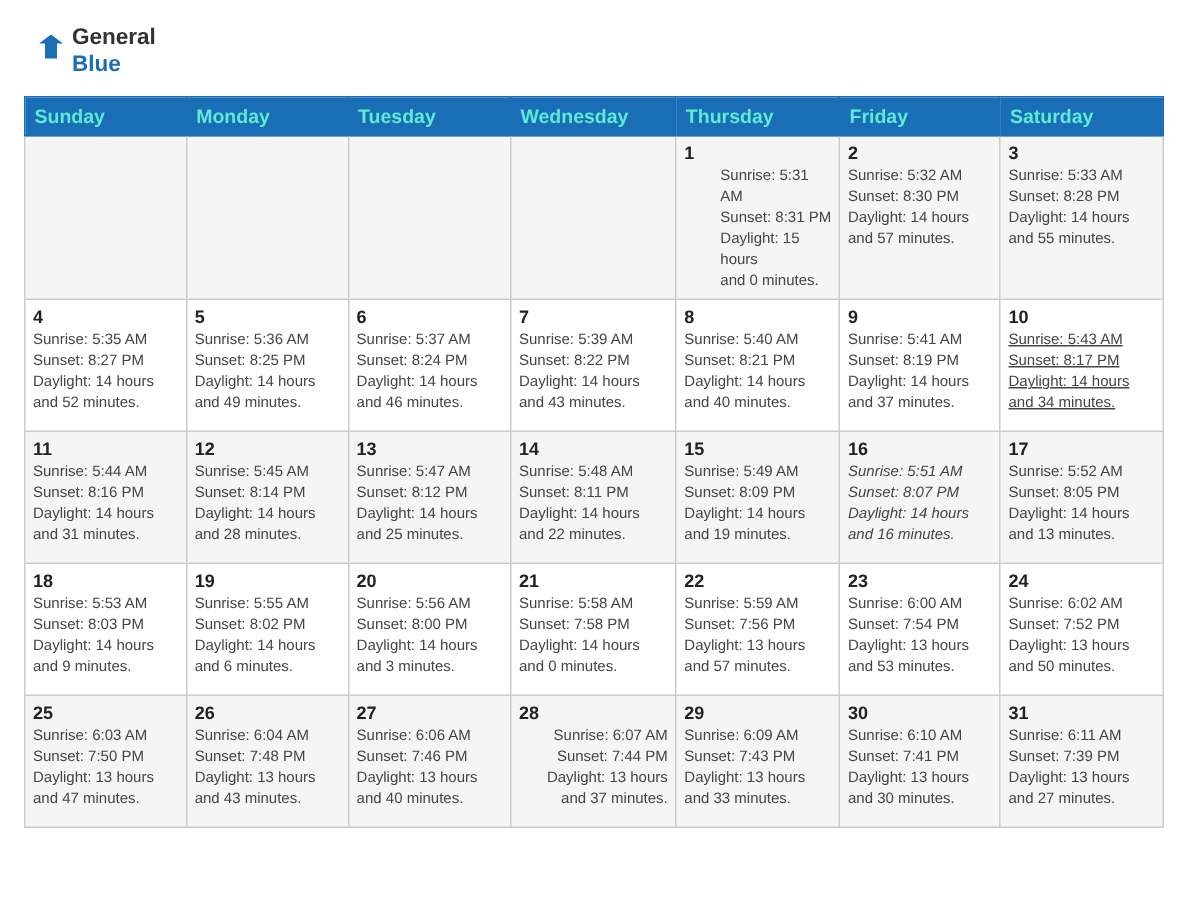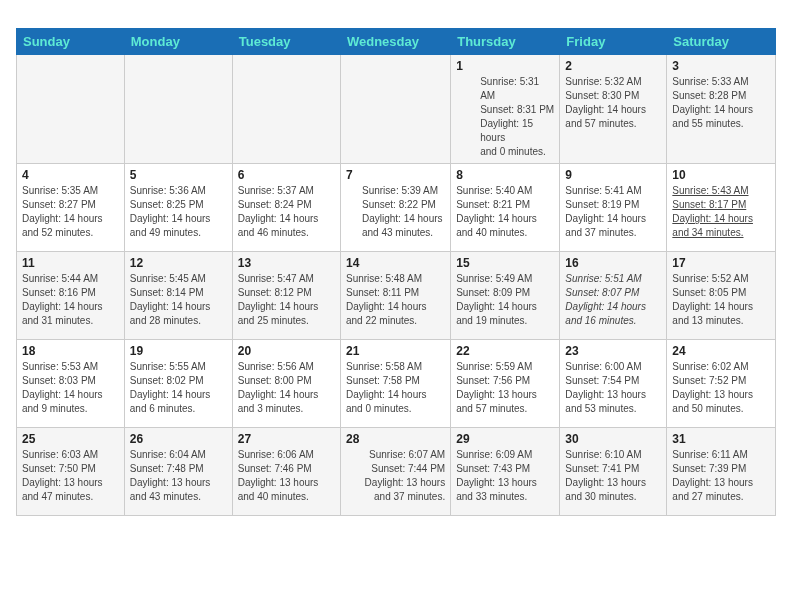--- a/index.html
+++ b/index.html
@@ -75,20 +75,31 @@
       line-height: 1.4;
     }
     .empty-cell {
       background-color: #f5f5f5;
     }
   </style>
 </head>
 <body>
 
 <div class="header">
+  <div class="logo">
+    <div style="display:flex;align-items:center;gap:2px;">
+      <svg width="30" height="30" viewBox="0 0 30 30">
+        <polygon points="18,4 26,10 22,10 22,20 14,20 14,10 10,10" fill="#1a6eb5"></polygon>
+      </svg>
+      <div style="font-size:15px;font-weight:bold;line-height:1.2;">
+        <div style="color:#333;">General</div>
+        <div style="color:#1a6eb5;">Blue</div>
+      </div>
+    </div>
+  </div>
   <div class="title-block">
   </div>
 </div>
 
 <table>
   <thead>
     <tr>
     <th>Sunday</th>
         <th>Monday</th>
         <th>Tuesday</th>
@@ -143,21 +154,21 @@
         </td>
         <td>
           <span class="day-number">6</span>
           <div class="cell-content" style="white-space: pre-line;">Sunrise: 5:37 AM
 Sunset: 8:24 PM
 Daylight: 14 hours
 and 46 minutes.</div>
         </td>
         <td>
           <span class="day-number">7</span>
-          <div class="cell-content" style="white-space: pre-line; margin-left: 16px;">Sunrise: 5:39 AM
+          <div class="cell-content" style="white-space: pre-line;">Sunrise: 5:39 AM
 Sunset: 8:22 PM
 Daylight: 14 hours
 and 43 minutes.</div>
         </td>
         <td>
           <span class="day-number">8</span>
           <div class="cell-content" style="white-space: pre-line;">Sunrise: 5:40 AM
 Sunset: 8:21 PM
 Daylight: 14 hours
 and 40 minutes.</div>

